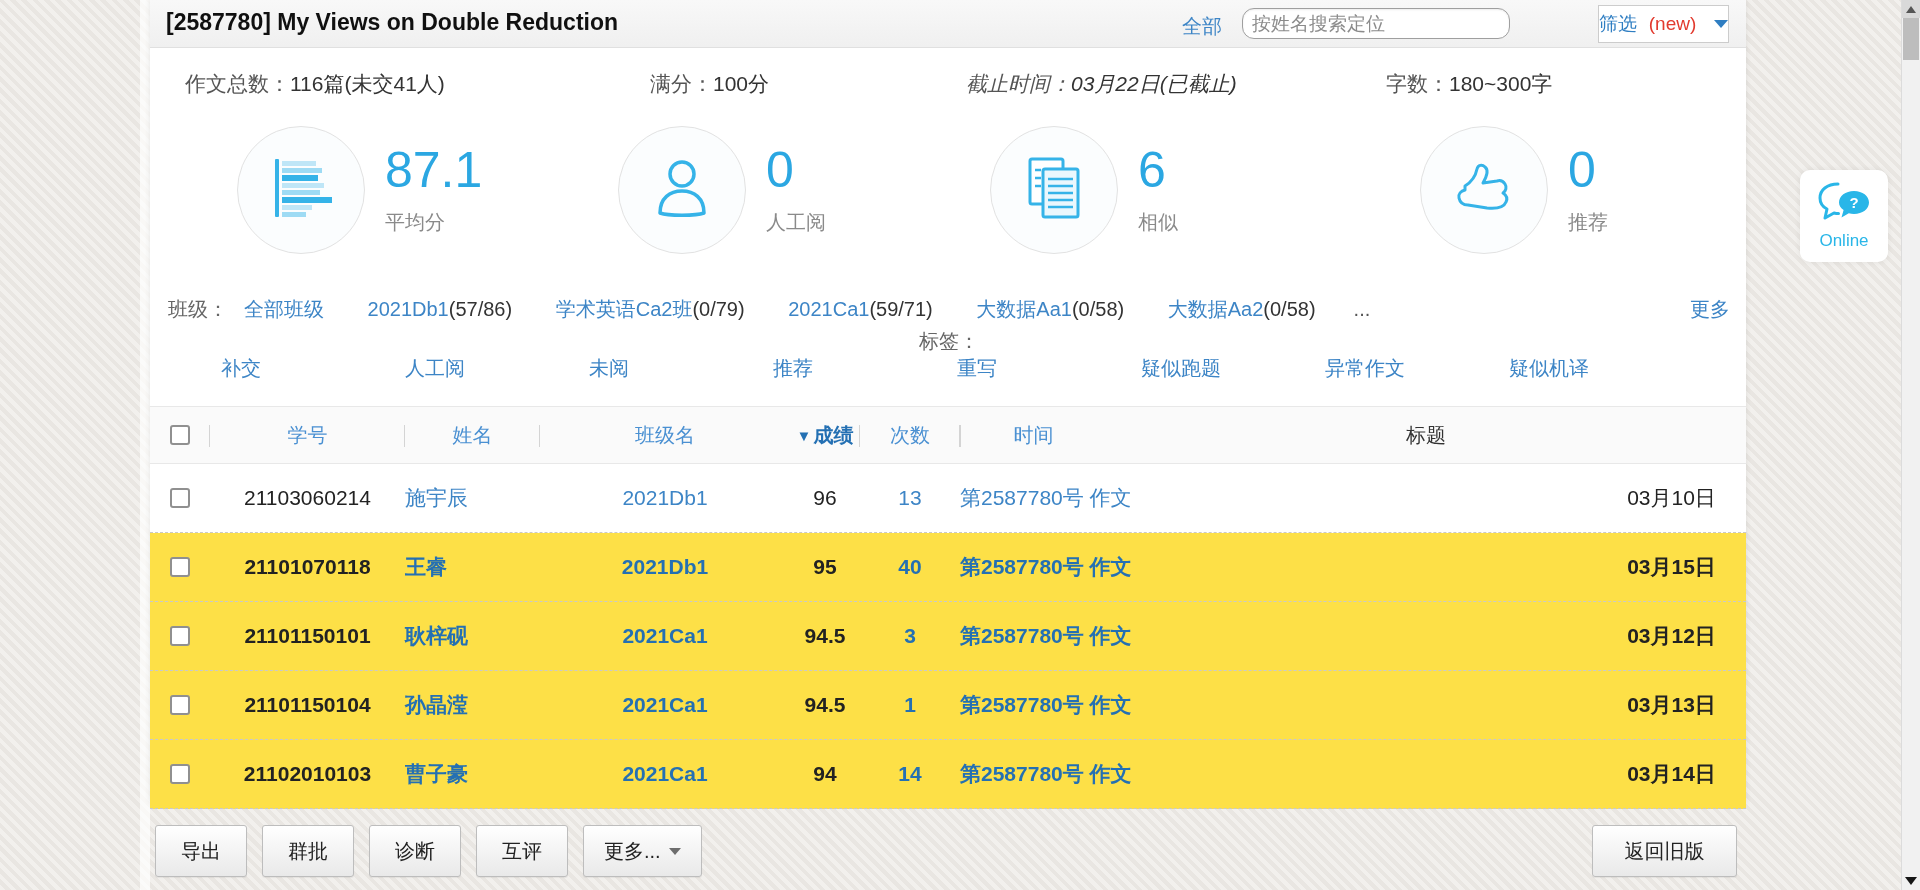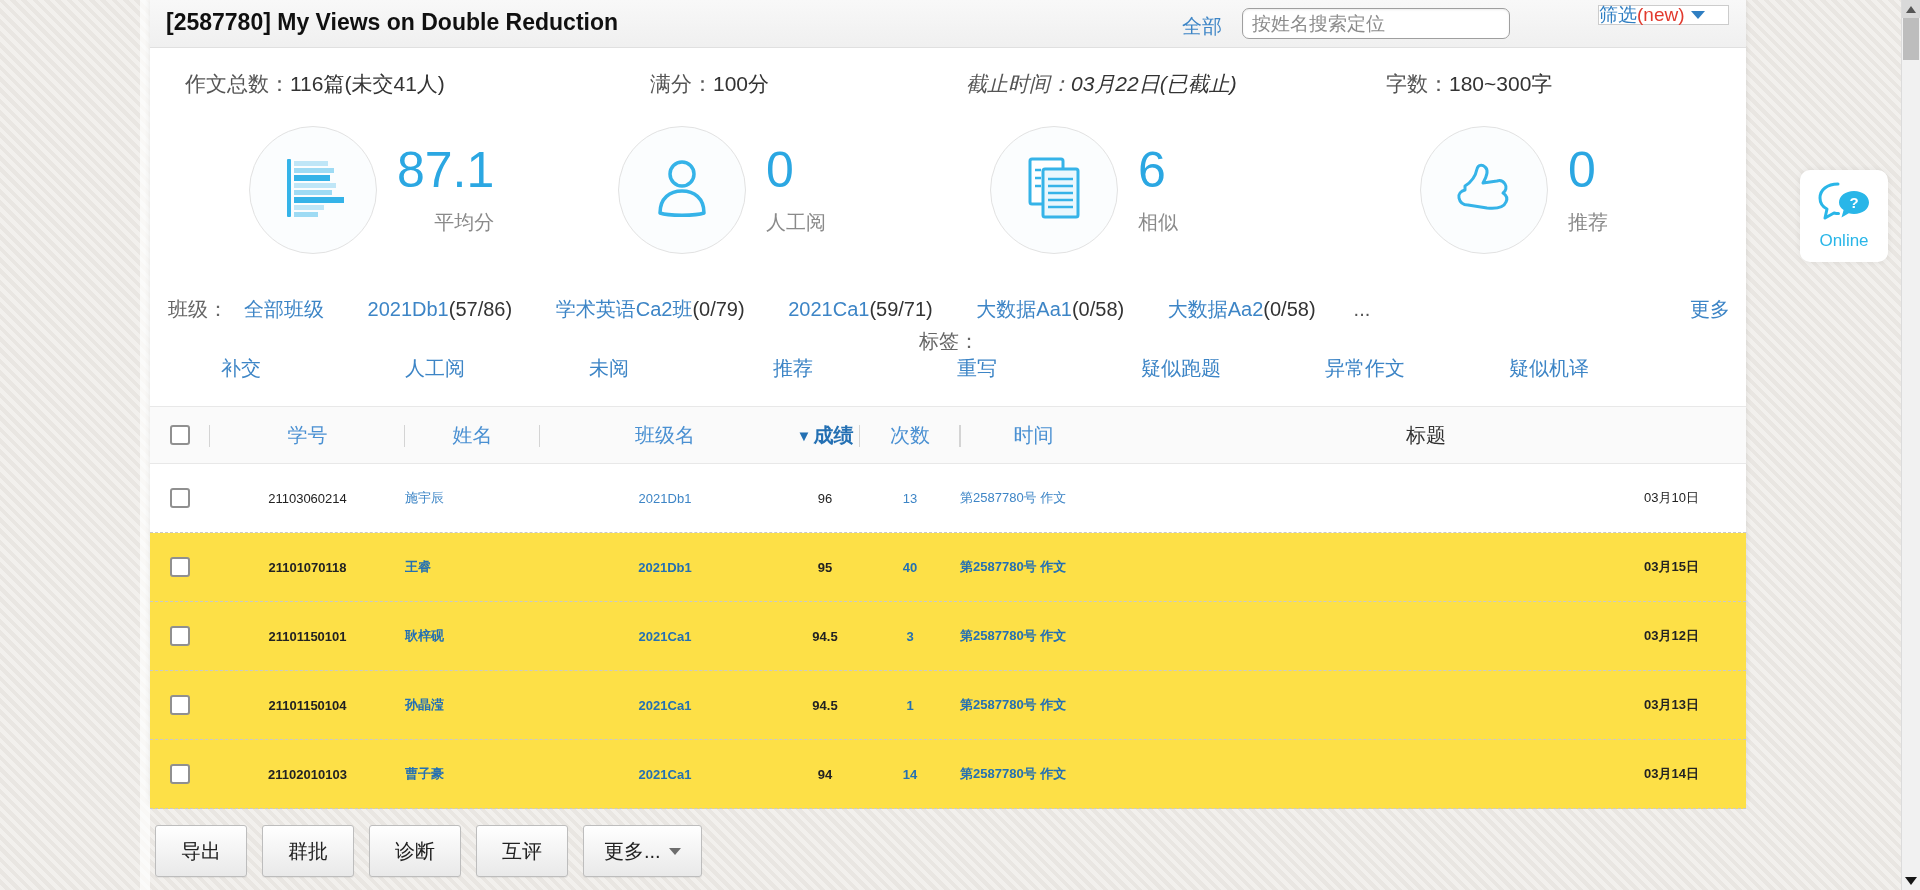--- a/index.html
+++ b/index.html
@@ -16,43 +16,43 @@
     position:absolute; left:150px; top:0; width:1596px; height:803px;
     background:#fff; box-shadow:0 0 6px rgba(0,0,0,.09);
   }
 
   
   .titlebar { position:relative; height:48px; background:linear-gradient(#f8f8f8,#f0f0f0); border-bottom:1px solid #e0e0e0; }
   .page-title { position:absolute; left:16px; top:9px; font-size:23px; font-weight:bold; color:#101010; white-space:nowrap; }
   .scope-link { position:absolute; left:1032px; top:13px; font-size:20px; color:#3d85c6; cursor:pointer; text-decoration:none; }
   .search-input {
     position:absolute; left:1092px; top:8px; width:268px; height:31px;
-    border:1px solid #9f9f9f; border-radius:7px; padding:0 9px; font-size:19px; color:#333;
+    border:1px solid #9f9f9f; border-radius:12px; padding:0 9px; font-size:19px; color:#333;
     font-family:"Liberation Sans", sans-serif; box-shadow:inset 0 1px 2px rgba(0,0,0,.08);
   }
   .search-input::placeholder { color:#8b8b8b; }
   .filter-btn {
-    position:absolute; left:1448px; top:5px; width:131px; height:20px; background:#fff;
-    border:1px solid #ccc; display:flex; align-items:center; justify-content:flex-start; cursor:pointer;
+    position:absolute; left:1448px; top:5px; width:131px; height:38px; background:#fff;
+    border:1px solid #ccc; display:flex; align-items:center; justify-content:space-between; cursor:pointer;
   }
   .filter-label { color:#2f7ec2; font-size:19px; }
   .filter-badge { color:#e23a2e; font-size:19px; }
   .caret-down { width:0; height:0; border-left:7px solid transparent; border-right:7px solid transparent; border-top:8px solid #2f7ec2; margin-left:6px; }
 
   
   .stats-row { position:relative; height:64px; }
   .stat { position:absolute; top:22px; font-size:21px; white-space:nowrap; }
   .stat .s-label { color:#555; }
   .stat .s-value { color:#333; }
   .stat-1 { left:35px; } .stat-2 { left:500px; } .stat-3 { left:816px;font-style:italic; } .stat-4 { left:1236px; }
 
   
   .metrics-row { position:relative; height:172px; }
   .metric { position:absolute; top:14px; display:flex; align-items:center; gap:20px; }
-  .metric-1 { left:99px;text-align:right; } .metric-2 { left:468px; } .metric-3 { left:840px; } .metric-4 { left:1270px; }
+  .metric-1 { left:87px; } .metric-2 { left:468px; } .metric-3 { left:840px; } .metric-4 { left:1270px; }
   .circle {
     width:128px; height:128px; border-radius:50%; border:1px solid #e2e2e2; background:#fbfdfe;
     display:flex; align-items:center; justify-content:center; flex-shrink:0;
   }
   .metric-text { display:flex; flex-direction:column; }
   .metric-value { font-size:50px; color:#2ba7e2; line-height:1.05; }
   .metric-label { font-size:20px; color:#8a8a8a; margin-top:13px; }
 
   
   .classes-row { display:flex; align-items:center; height:38px; margin-top:6px; padding:0 16px 0 18px; font-size:20px; }
@@ -81,21 +81,21 @@
   .col-count { width:100px; }
   .col-title { width:638px; justify-content:flex-start; }
   .col-date  { width:147px; }
   .t-header .col-name, .t-header .col-title { justify-content:center; }
   .th-sep::after { content:""; position:absolute; right:0; top:18px; width:1px; height:22px; background:#d4d4d4; }
   .th-score { color:#2470b3; font-weight:bold; }
   .sort-caret { font-size:15px; margin-right:2px; color:#2470b3; }
   .th-title { color:#333; }
   .sep-left::before { content:""; position:absolute; left:0; top:18px; width:1px; height:22px; background:#d4d4d4; }
 
-  .t-row { display:flex; align-items:flex-end; height:69px; border-bottom:1px dashed #c9c9c9; font-size:13px; color:#222; background:#fff; }
+  .t-row { display:flex; align-items:flex-end; height:69px; border-bottom:1px dashed #c9c9c9; font-size:21px; color:#222; background:#fff; }
   .t-row.unread { font-weight:700; background:#fde047; }
   .blue { color:#3d85c6; text-decoration:none; cursor:pointer; }
   .t-row.unread .blue { color:#2470b3; }
   .cbx { width:20px; height:20px; border:2px solid #909090; border-radius:3px; background:#fff; cursor:pointer; display:inline-block; }
 
   
   .footer-actions { position:absolute; left:155px; top:825px; display:flex; gap:15px; }
   .btn {
     min-width:92px; height:52px; padding:0 20px; display:flex; align-items:center; justify-content:center; gap:8px;
     background:linear-gradient(#ffffff,#e9e9e9); border:1px solid #bdbdbd; border-radius:3px;
@@ -410,20 +410,21 @@
 
         <button class="btn">诊断</button>
 
         <button class="btn">互评</button>
       </span>
     <button class="btn">
       <span>更多...</span>
       <span class="caret-small"></span>
     </button>
   </div>
+  <button class="btn back-btn">返回旧版</button>
 
   <div class="online">
     <span>
       <svg width="54" height="42" viewBox="0 0 54 42">
         <path d="M21 2 C10 2 3 8 3 16 c0 5 3 9 7 11 l-2 9 9-5 c1.5 .4 3 .6 4.5 .6" fill="none" stroke="#29b6e8" stroke-width="3" stroke-linecap="round" stroke-linejoin="round"></path>
         <path d="M37 9 c8.5 0 15 5 15 11.5 0 6.5-6.5 11.5-15 11.5 -1.8 0-3.6-.3-5.2-.8 l-7.3 4.3 2.1-7.4 c-2.8-2-4.6-4.6-4.6-7.6 0-6.5 6.5-11.5 15-11.5 z" fill="#29b6e8"></path>
         <text x="37" y="26" font-size="15" font-weight="bold" fill="#fff" text-anchor="middle" font-family="Liberation Sans, sans-serif">?</text>
       </svg>
     </span>
     <span class="online-label">Online</span>

